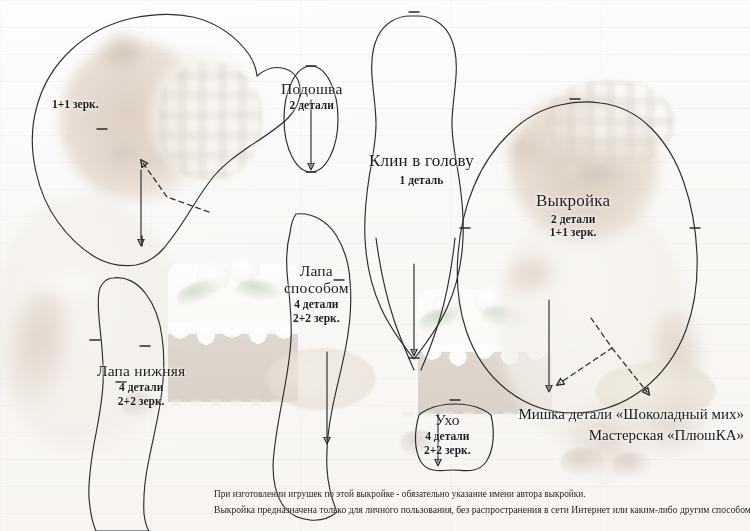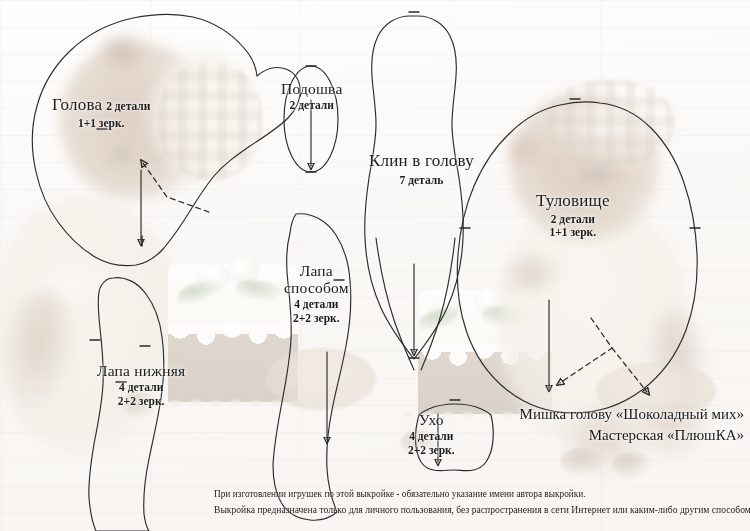--- a/index.html
+++ b/index.html
@@ -380,64 +380,60 @@
       <line x1="438" y1="414" x2="438" y2="462" marker-end="url(#arr)"></line>
     </g>
 
     <g>
       <path d="M376,238 C380,268 386,296 394,320 C400,338 408,356 414,370"></path>
       <path d="M455,238 C452,266 447,294 440,318 C434,338 427,356 421,370"></path>
     </g>
   </svg>
 
   <div class="label" style="left:52px;top:96px;">
-    <div>
-      <span class="l-main big">Голова</span>
-      <span class="l-sub">2 детали</span>
-    </div>
     <div class="l-sub" style="margin-top:2px;">1+1 зерк.</div>
   </div>
 
   <div class="label" style="left:281px;top:80px;">
     <div class="l-main">Подошва</div>
     <div class="l-sub" style="margin-top:2px;">2 детали</div>
   </div>
 
   <div class="label" style="left:369px;top:152px;">
     <div class="l-main big">Клин в голову</div>
-    <div class="l-sub" style="margin-top:3px;">7 деталь</div>
+    <div class="l-sub" style="margin-top:3px;">1 деталь</div>
   </div>
 
   <div class="label" style="left:536px;top:192px;">
-    <div class="l-main big">Туловище</div>
+    <div class="l-main big">Выкройка</div>
     <div class="l-sub" style="margin-top:2px;">2 детали</div>
     <div class="l-sub" style="margin-top:1px;">1+1 зерк.</div>
   </div>
 
   <div class="label" style="left:284px;top:262px;">
     <div class="l-main">Лапа</div>
     <div class="l-main">способом</div>
     <div class="l-sub" style="margin-top:2px;">4 детали</div>
     <div class="l-sub" style="margin-top:1px;">2+2 зерк.</div>
   </div>
 
   <div class="label" style="left:97px;top:362px;">
     <div class="l-main">Лапа нижняя</div>
     <div class="l-sub" style="margin-top:2px;">4 детали</div>
     <div class="l-sub" style="margin-top:1px;">2+2 зерк.</div>
   </div>
 
-  <div class="label" style="left:408px;top:411px;">
+  <div class="label" style="left:424px;top:411px;">
     <div class="l-main">Ухо</div>
     <div class="l-sub" style="margin-top:2px;">4 детали</div>
     <div class="l-sub" style="margin-top:1px;">2+2 зерк.</div>
   </div>
 
   <div class="credits">
-    <div>Мишка голову «Шоколадный мих»</div>
+    <div>Мишка детали «Шоколадный мих»</div>
     <div>Мастерская «ПлюшКА»</div>
   </div>
 
   <div class="disclaimer">
     <div>При изготовлении игрушек по этой выкройке - обязательно указание имени автора выкройки.</div>
     <div>Выкройка предназначена только для личного пользования, без распространения в сети Интернет или каким-либо другим способом!</div>
   </div>
 
 </div>
 

